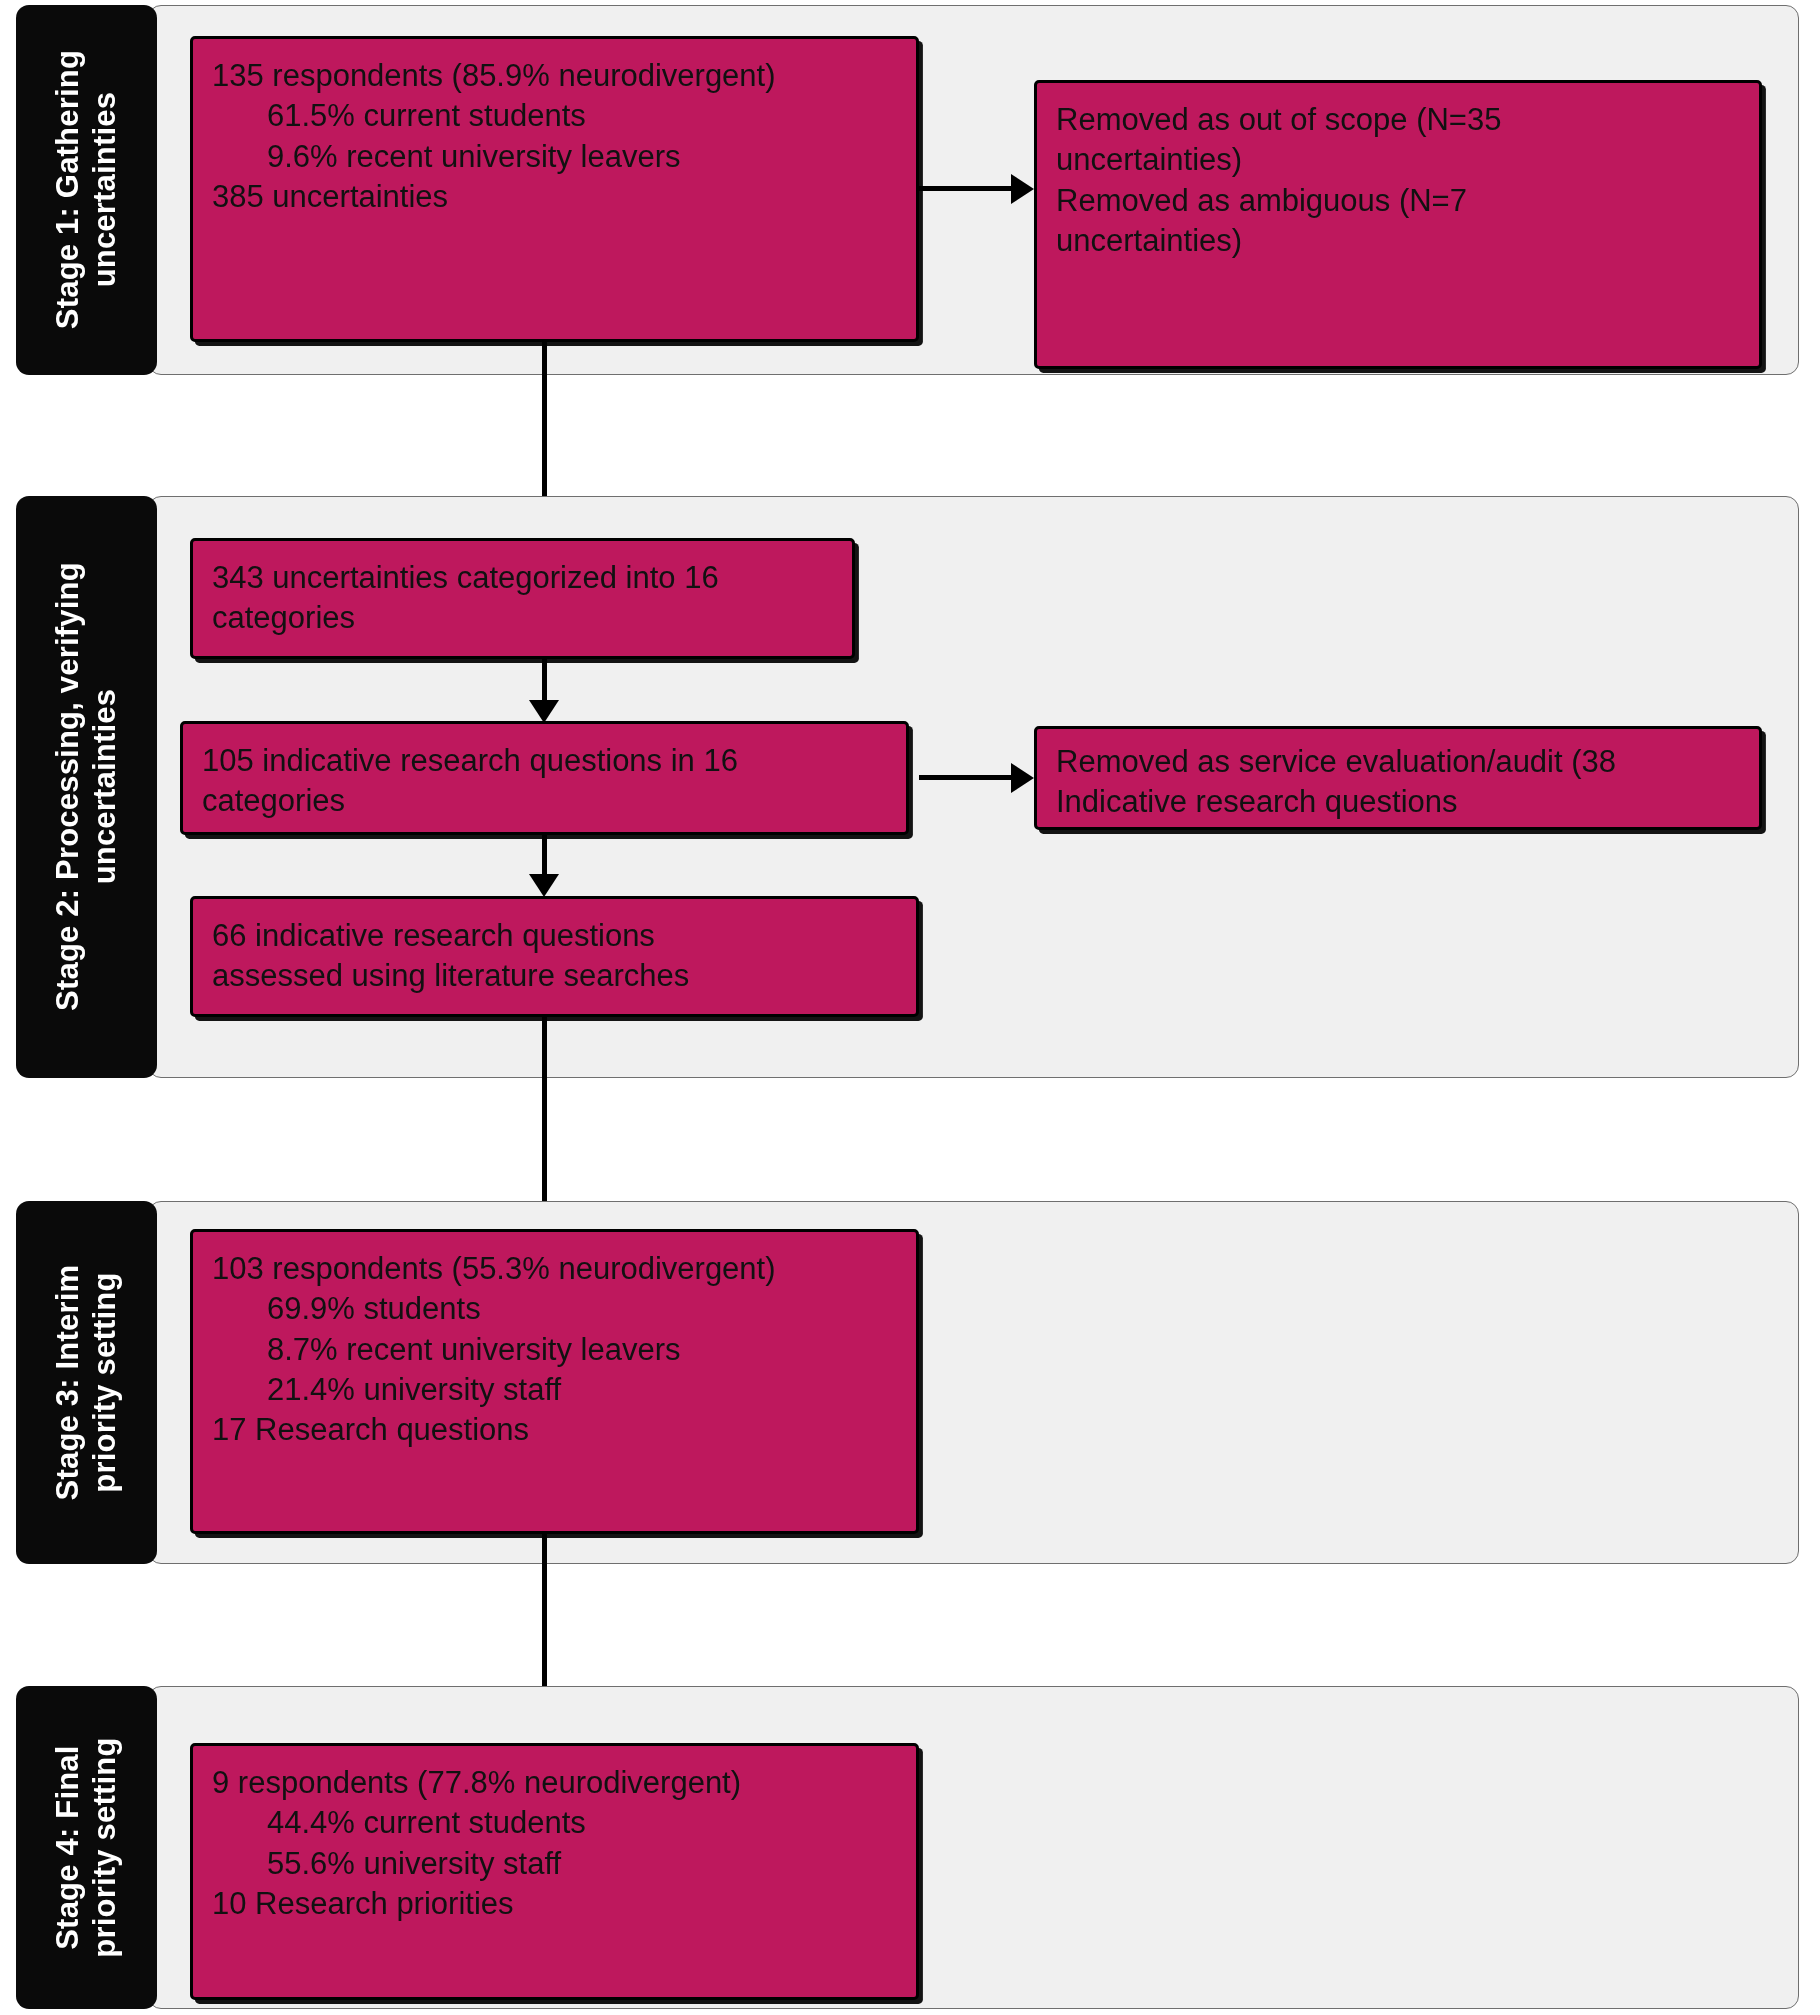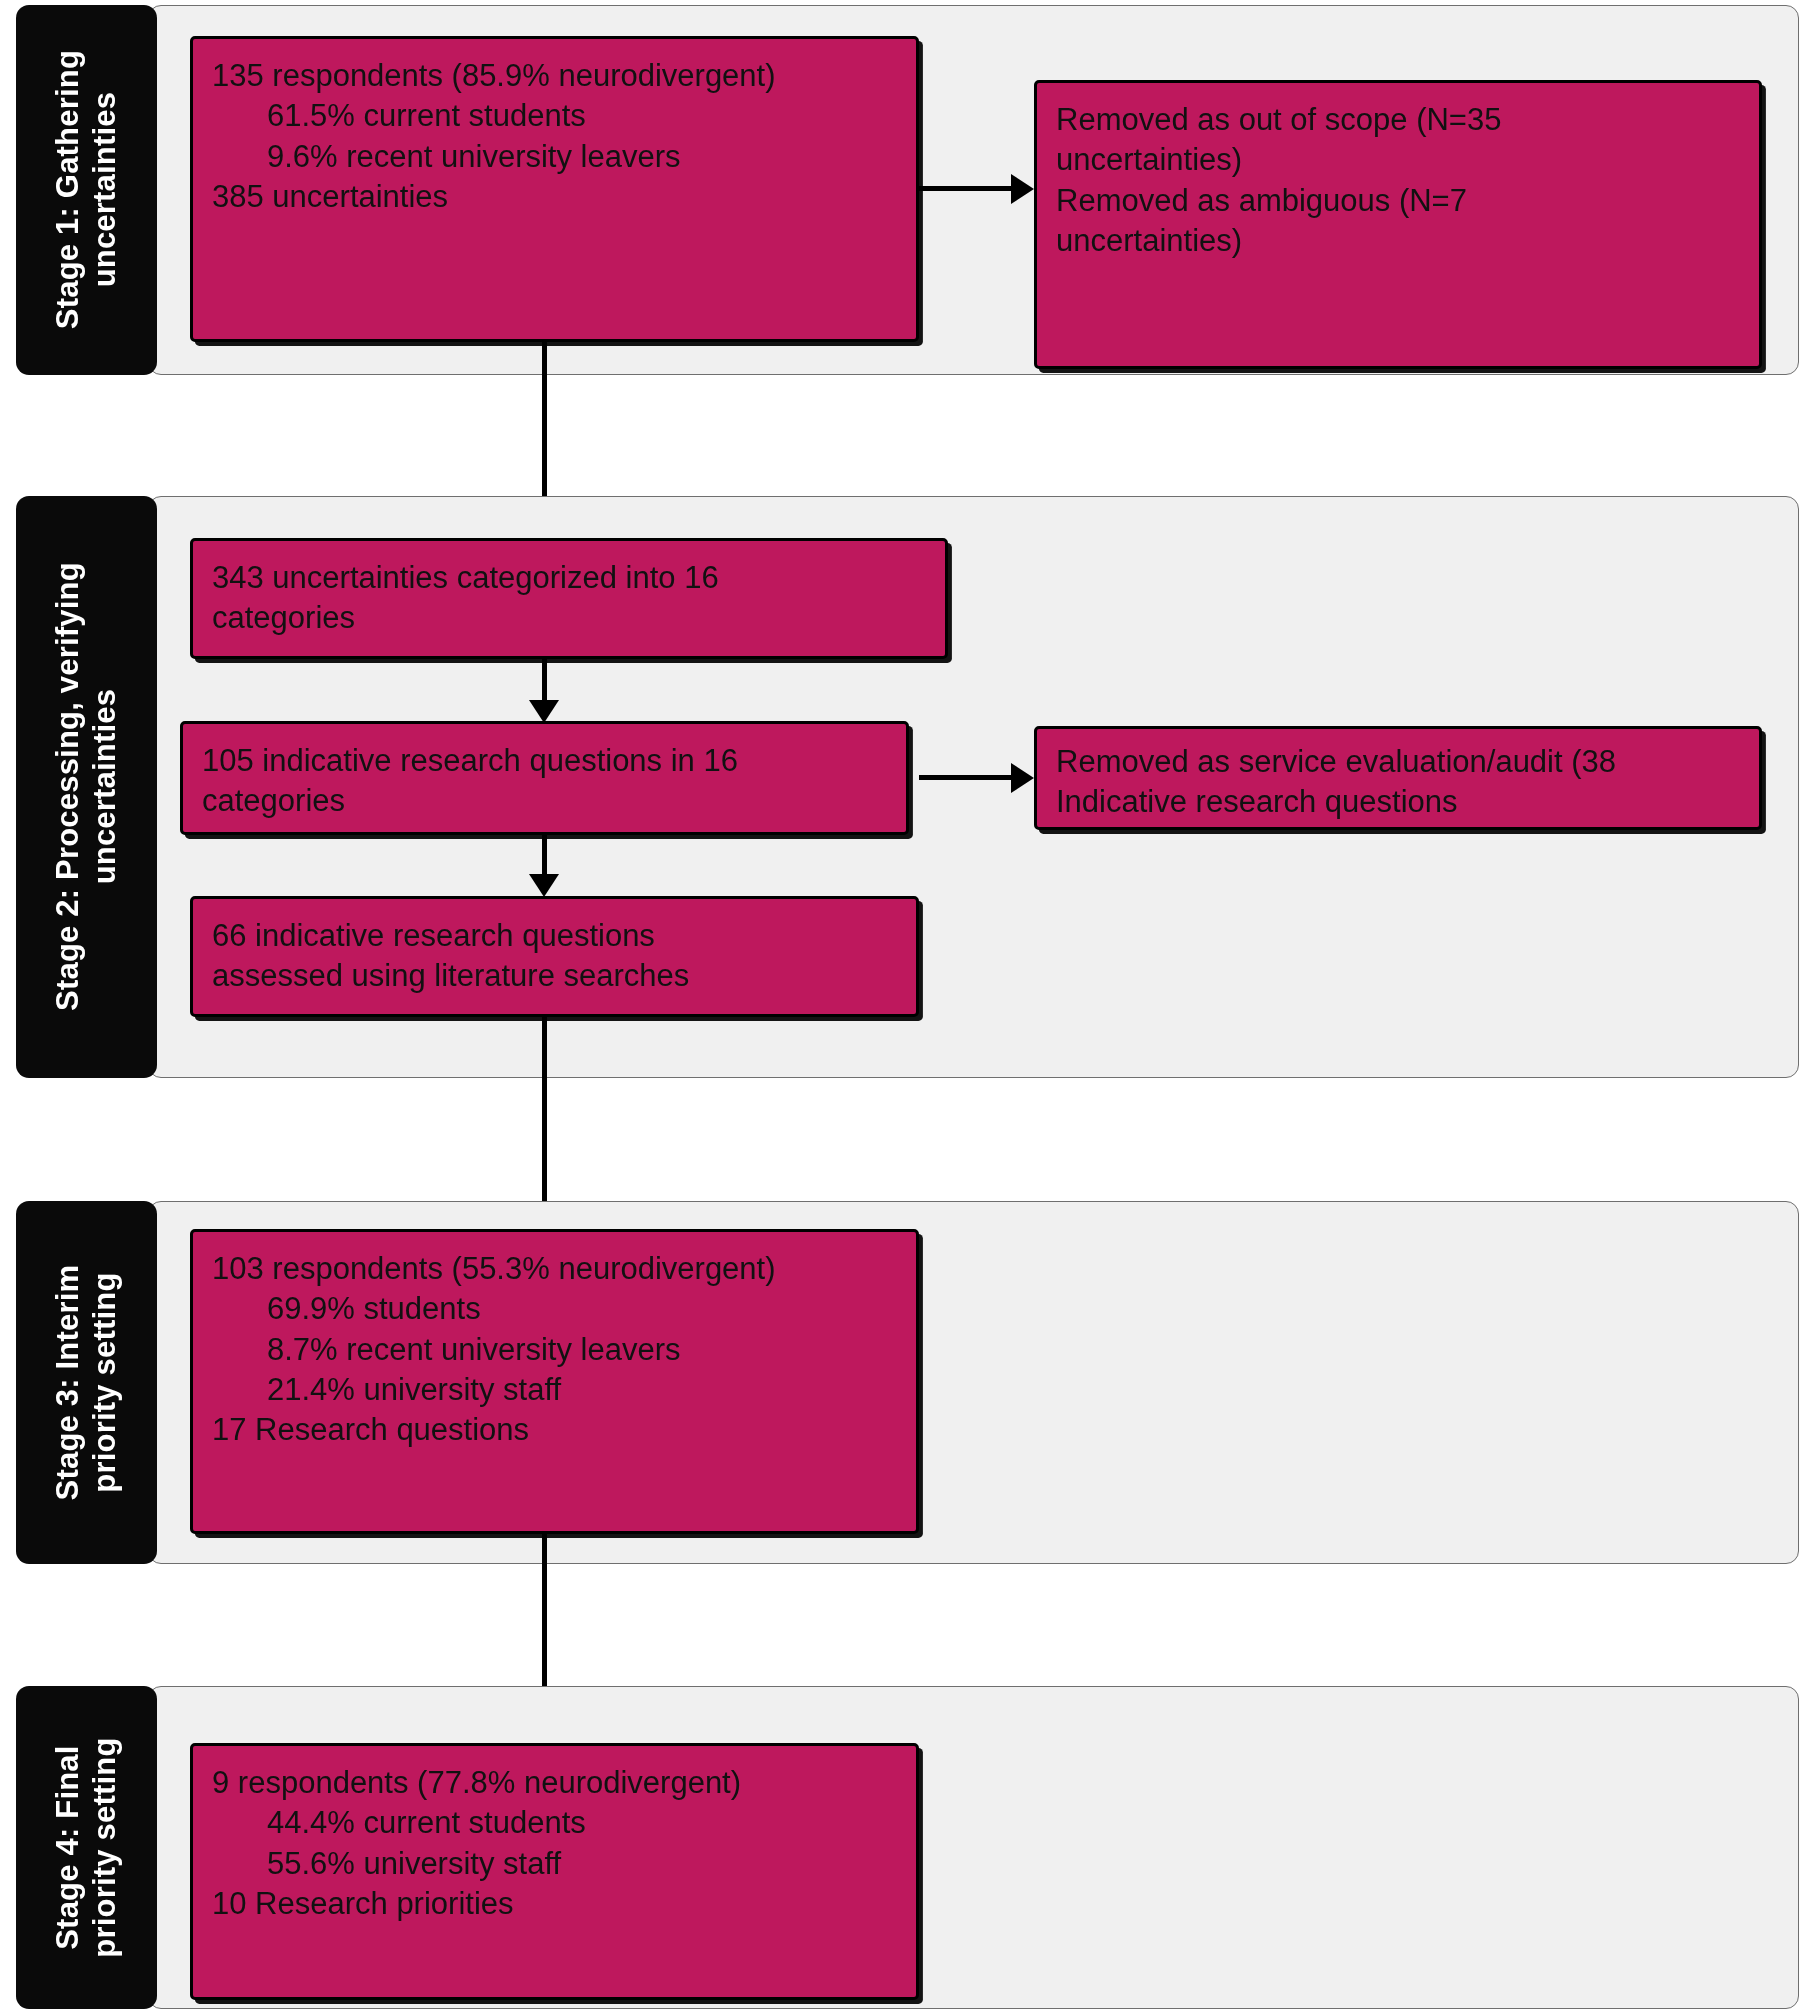--- a/index.html
+++ b/index.html
@@ -123,21 +123,21 @@
 
   <div class="vline" style="left:542px; top:342px; width:5.4px; height:197px;"></div>
   <div class="arrow-down" style="left:529px; top:516px;"></div>
 
   <div class="stage" style="left:148px; top:496px; width:1651px; height:582px;"></div>
 
   <div class="stage-label" style="left:16px; top:496px; width:141px; height:582px;">
     <div class="vtext"><span>Stage 2: Processing, verifying</span><br><span>uncertainties</span></div>
   </div>
 
-  <div class="node" style="left:190px; top:538px; width:758px; height:121px;">
+  <div class="node" style="left:190px; top:538px; width:665px; height:121px;">
     <span class="line">343 uncertainties categorized into 16</span>
     <span class="line">categories</span>
   </div>
 
   <div class="vline" style="left:542px; top:659px; width:5.4px; height:57px;"></div>
   <div class="arrow-down" style="left:529px; top:700px;"></div>
 
   <div class="node" style="left:180px; top:721px; width:729px; height:114px;">
     <span class="line">105 indicative research questions in 16</span>
     <span class="line">categories</span>

